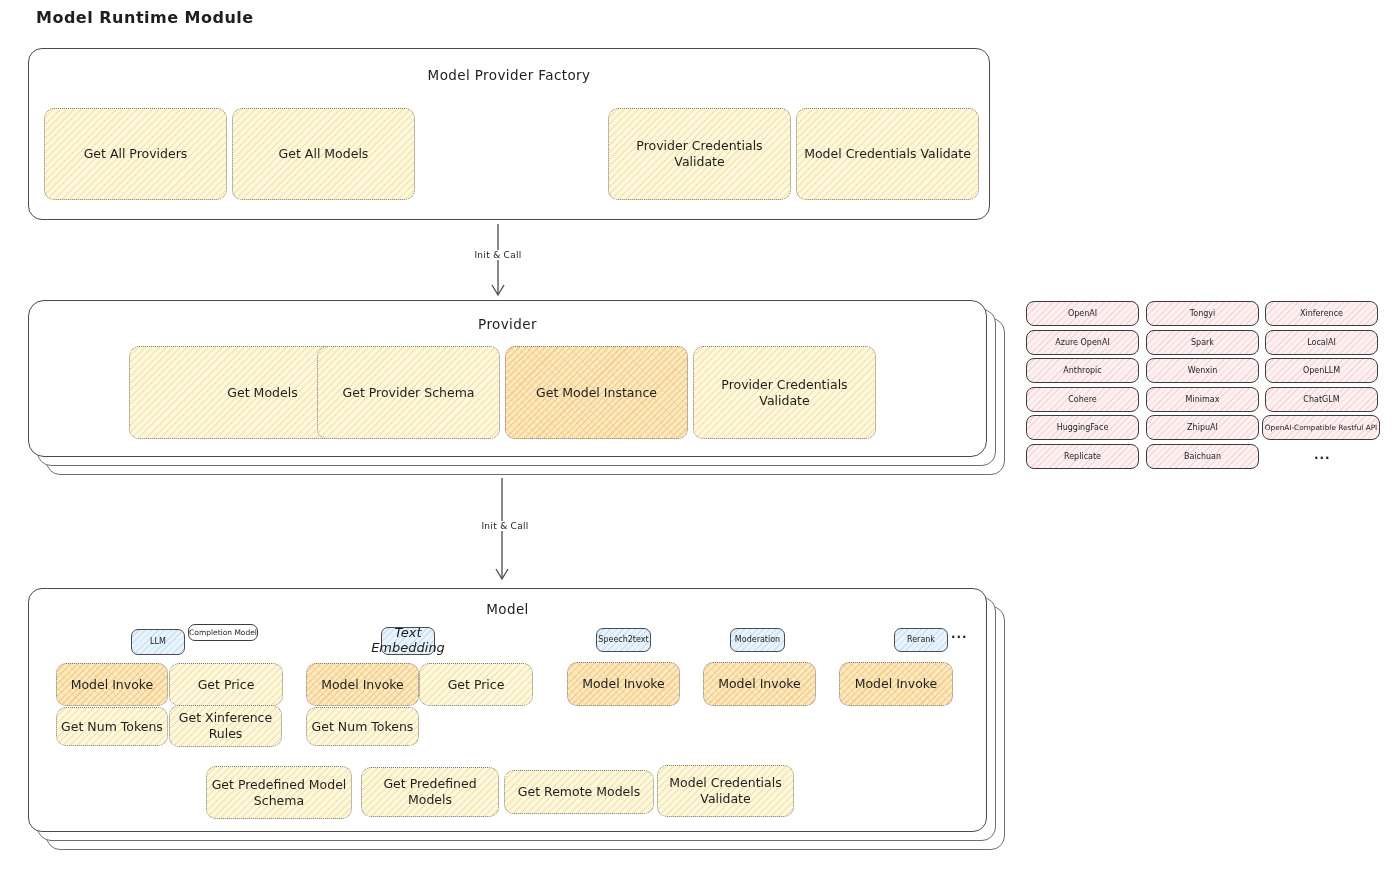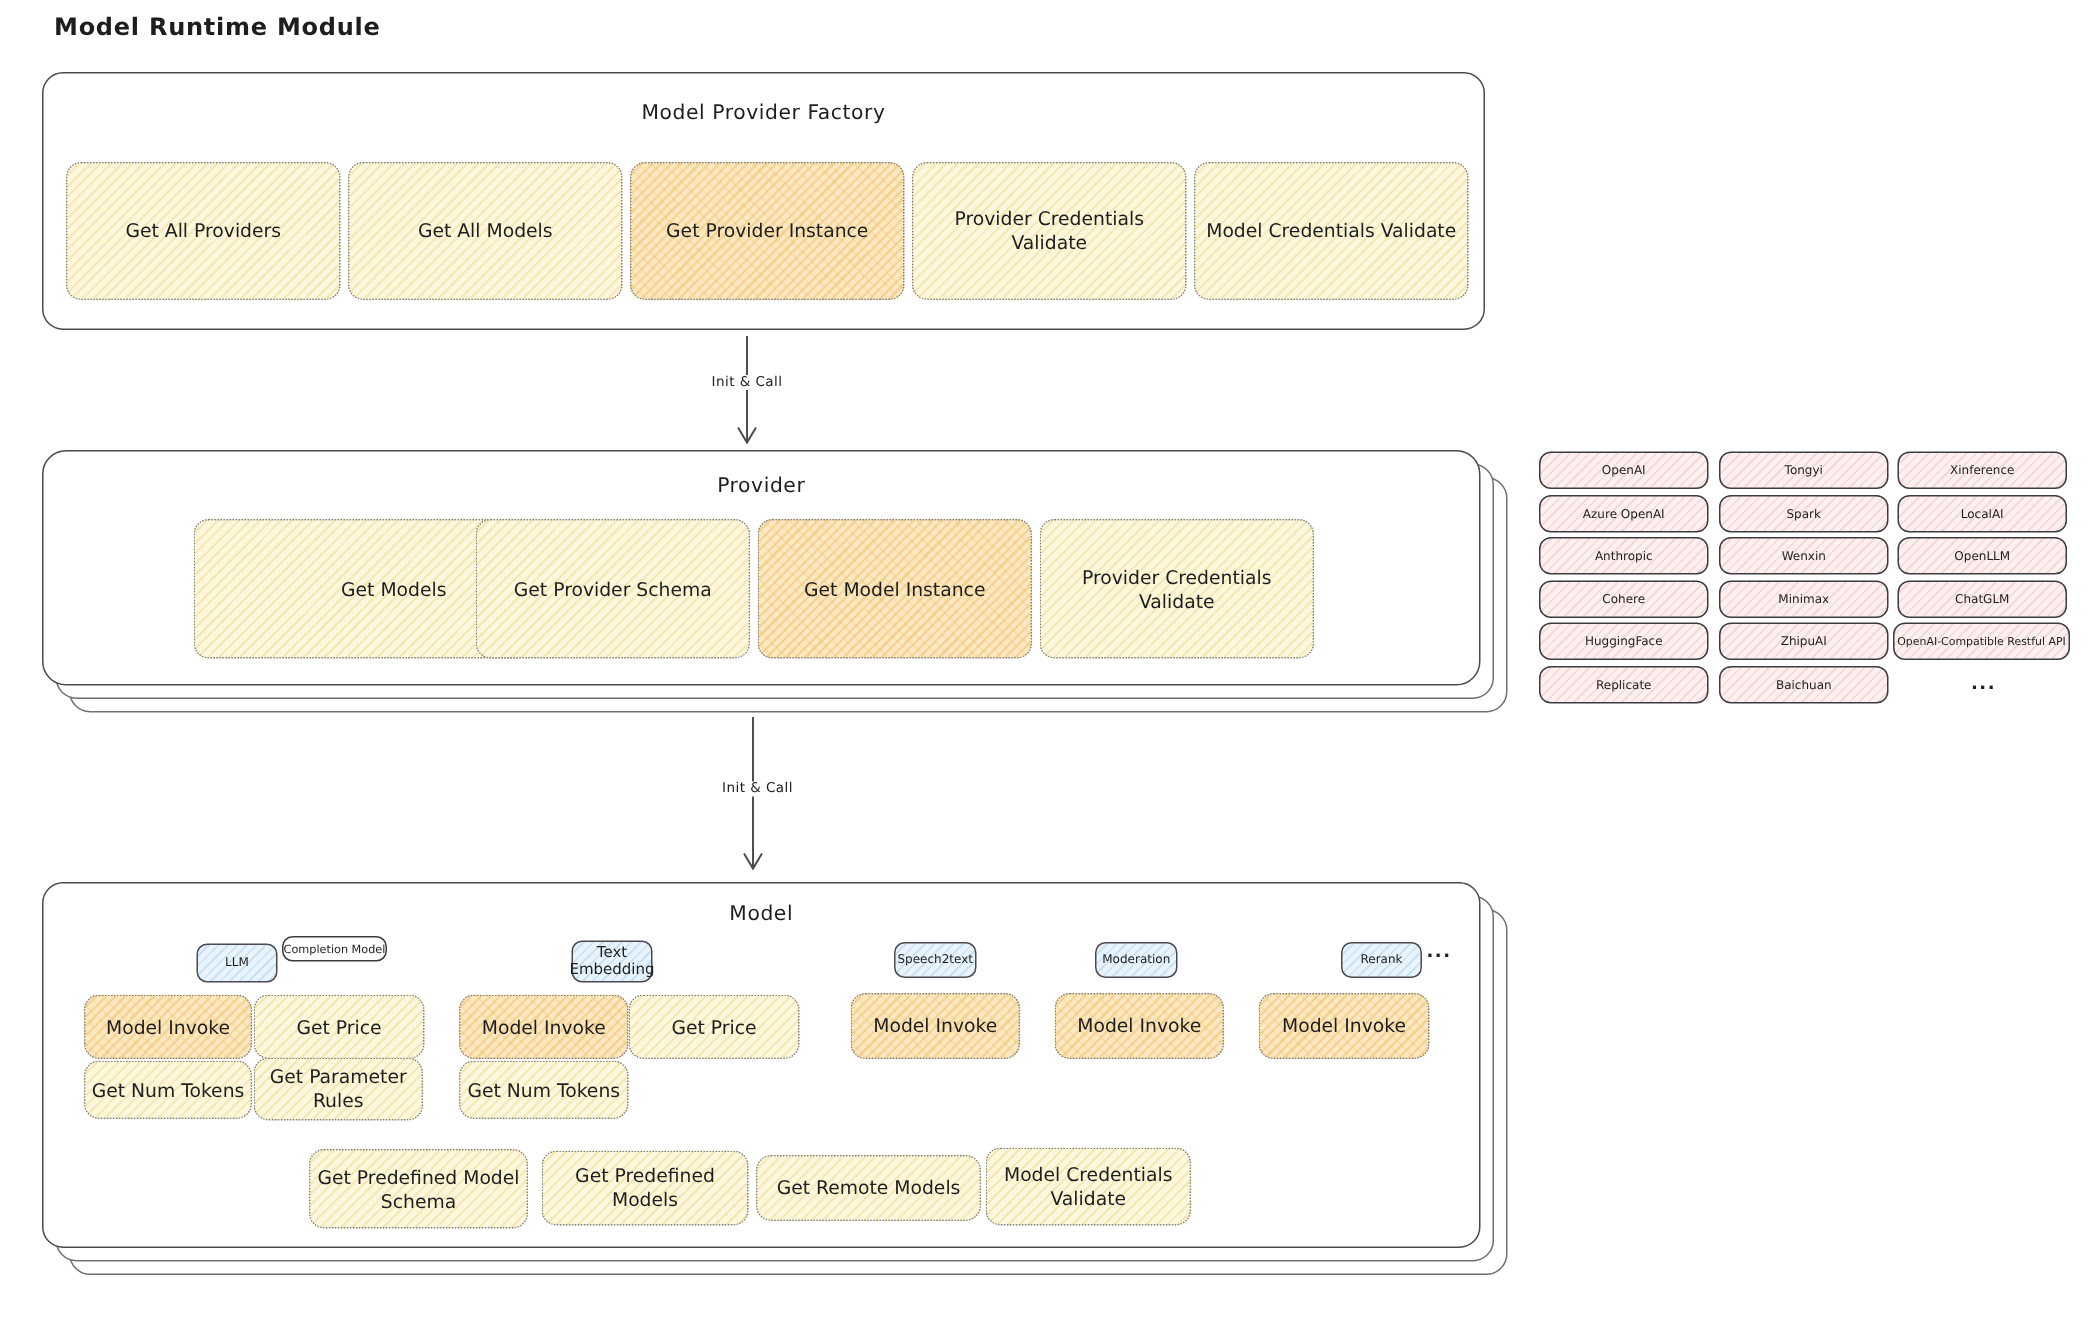--- a/index.html
+++ b/index.html
@@ -61,21 +61,20 @@
 <body>
 
 <div id="canvas">
 
   <div class="abs page-title">Model Runtime Module</div>
 
   <div class="container" style="left:28px;top:48px;width:960px;height:170px;">
     <div class="sec-title" style="top:18px;">Model Provider Factory</div>
     <div class="fnbox" style="left:15px;top:59px;width:177px;height:86px;">Get All Providers</div>
     <div class="fnbox" style="left:203px;top:59px;width:177px;height:86px;">Get All Models</div>
-    <div class="fnbox orange" style="left:391px;top:59px;width:177px;height:86px;">Get Provider Instance</div>
     <div class="fnbox" style="left:579px;top:59px;width:177px;height:86px;">Provider Credentials Validate</div>
     <div class="fnbox" style="left:767px;top:59px;width:177px;height:86px;">Model Credentials Validate</div>
   </div>
 
   <svg class="arrow" style="left:490px;top:224px;" width="16" height="72">
     <line x1="8" y1="0" x2="8" y2="70" stroke="#4a4a50" stroke-width="1.3"></line>
     <polyline points="2,61 8,71 14,61" fill="none" stroke="#4a4a50" stroke-width="1.3"></polyline>
   </svg>
   <div class="arrow-label" style="left:498px;top:250px;">Init &amp; Call</div>
 
@@ -96,36 +95,36 @@
   <div class="arrow-label" style="left:505px;top:521px;">Init &amp; Call</div>
 
   <div class="ghost" style="left:46px;top:606px;width:957px;height:242px;"></div>
   <div class="ghost" style="left:37px;top:597px;width:957px;height:242px;"></div>
   <div class="container" style="left:28px;top:588px;width:957px;height:242px;">
     <div class="sec-title" style="top:12px;">Model</div>
 
     <div class="tag-blue" style="left:102px;top:40px;width:52px;height:24px;">LLM</div>
     <div class="tag-white" style="left:159px;top:35px;width:68px;height:15px;">Completion Model</div>
     <div class="tag-white" style="left:159px;top:53px;width:68px;height:15px;margin-top:31px;">Chat Model</div>
-    <div class="tag-blue" style="left:352px;top:38px;width:52px;height:26px;font-size:10px;">Text Embedding</div>
+    <div class="tag-blue" style="left:352px;top:38px;width:52px;height:26px;font-size:13px;font-style:italic;">Text Embedding</div>
     <div class="tag-blue" style="left:567px;top:39px;width:53px;height:22px;">Speech2text</div>
     <div class="tag-blue" style="left:701px;top:39px;width:53px;height:22px;">Moderation</div>
     <div class="tag-blue" style="left:840px;top:39px;width:52px;height:22px;margin-left:25px;">Rerank</div>
     <div class="abs more" style="left:922px;top:38px;">...</div>
 
     <div class="fnbox orange" style="left:27px;top:74px;width:106px;height:37px;">Model Invoke</div>
     <div class="fnbox" style="left:140px;top:74px;width:108px;height:37px;">Get Price</div>
     <div class="fnbox orange" style="left:277px;top:74px;width:107px;height:37px;">Model Invoke</div>
     <div class="fnbox" style="left:390px;top:74px;width:108px;height:37px;">Get Price</div>
     <div class="fnbox orange" style="left:538px;top:73px;width:107px;height:38px;">Model Invoke</div>
     <div class="fnbox orange" style="left:674px;top:73px;width:107px;height:38px;">Model Invoke</div>
     <div class="fnbox orange" style="left:810px;top:73px;width:108px;height:38px;">Model Invoke</div>
 
     <div class="fnbox" style="left:27px;top:118px;width:106px;height:33px;">Get Num Tokens</div>
-    <div class="fnbox" style="left:140px;top:116px;width:107px;height:36px;">Get Parameter Rules</div>
+    <div class="fnbox" style="left:140px;top:116px;width:107px;height:36px;">Get Xinference Rules</div>
     <div class="fnbox" style="left:277px;top:118px;width:107px;height:33px;">Get Num Tokens</div>
 
     <div class="fnbox" style="left:177px;top:177px;width:140px;height:47px;">Get Predefined Model Schema</div>
     <div class="fnbox" style="left:332px;top:178px;width:132px;height:44px;">Get Predefined Models</div>
     <div class="fnbox" style="left:475px;top:181px;width:144px;height:38px;">Get Remote Models</div>
     <div class="fnbox" style="left:628px;top:176px;width:131px;height:46px;">Model Credentials Validate</div>
   </div>
 
   <div>
 

